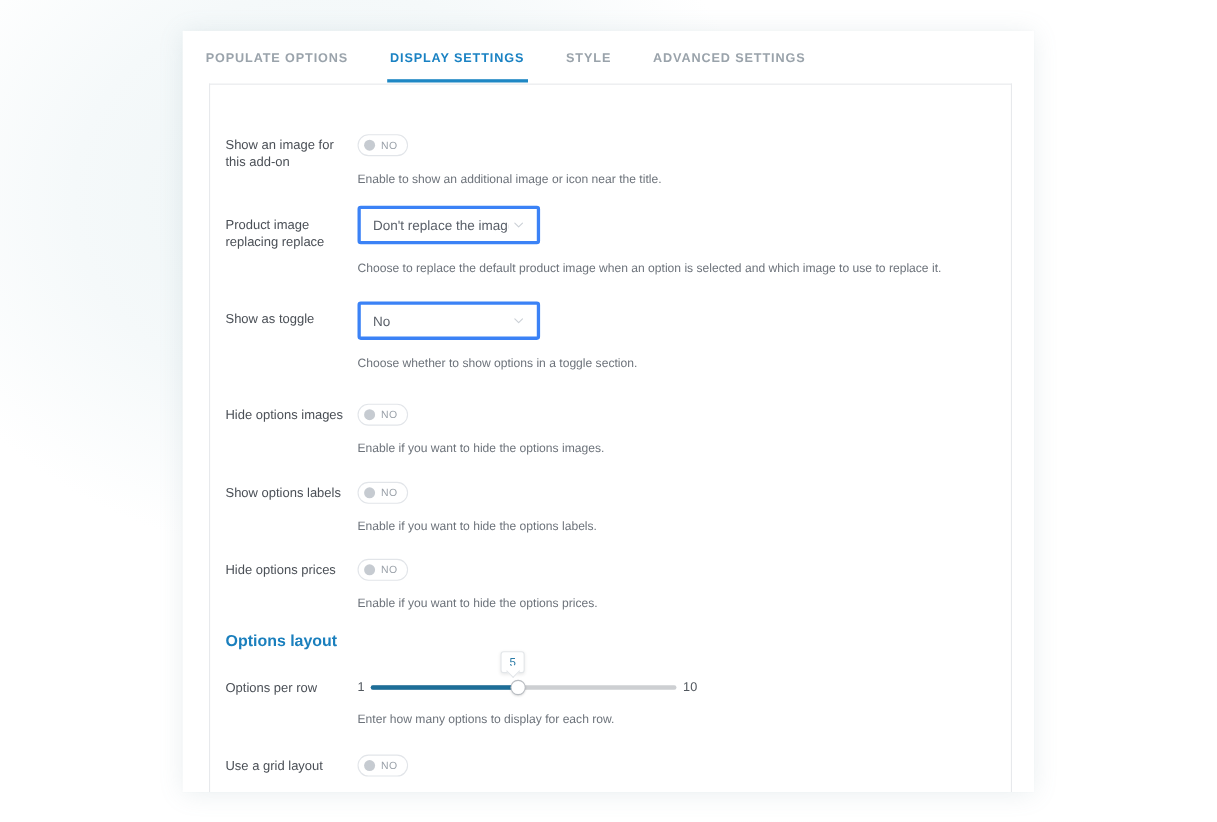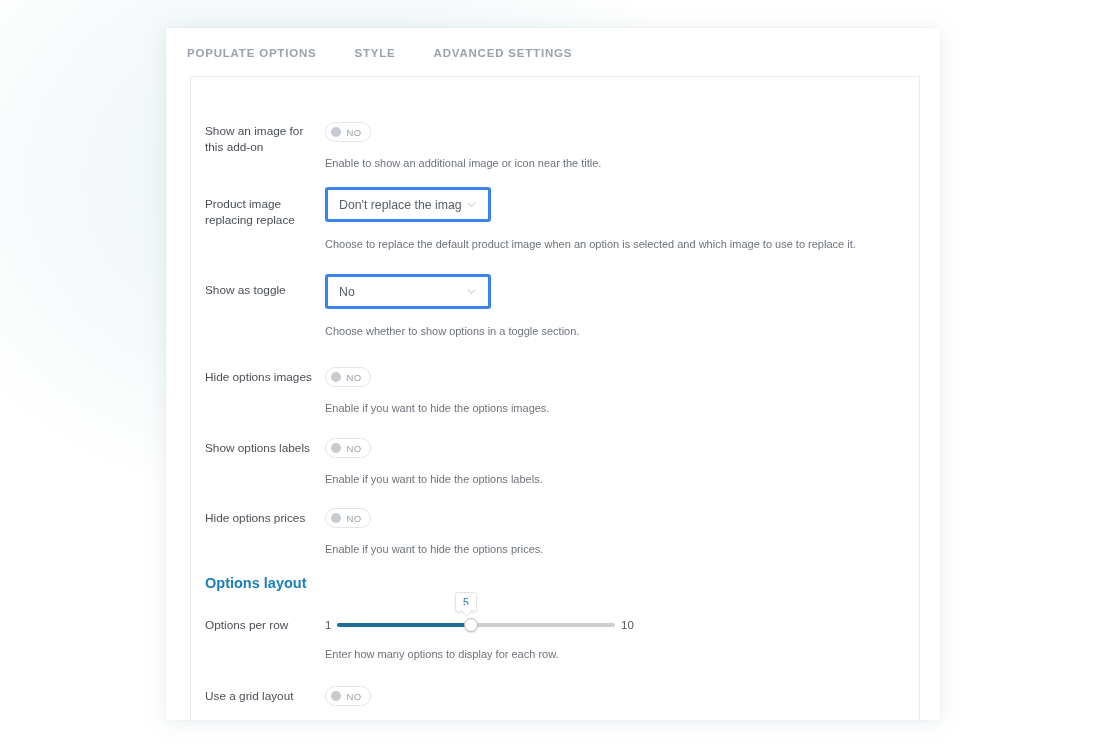--- a/index.html
+++ b/index.html
@@ -265,20 +265,23 @@
 <body>
 
 <div class="backdrop"></div>
 
 <div class="card">
 
   <div class="tabs">
     <div class="tab">
       <span>POPULATE OPTIONS</span>
     </div>
+    <div class="tab active">
+      <span>DISPLAY SETTINGS</span>
+    </div>
     <div class="tab">
       <span>STYLE</span>
     </div>
     <div class="tab">
       <span>ADVANCED SETTINGS</span>
     </div>
   </div>
 
   <div class="panel">
     <div class="panel-inner">

